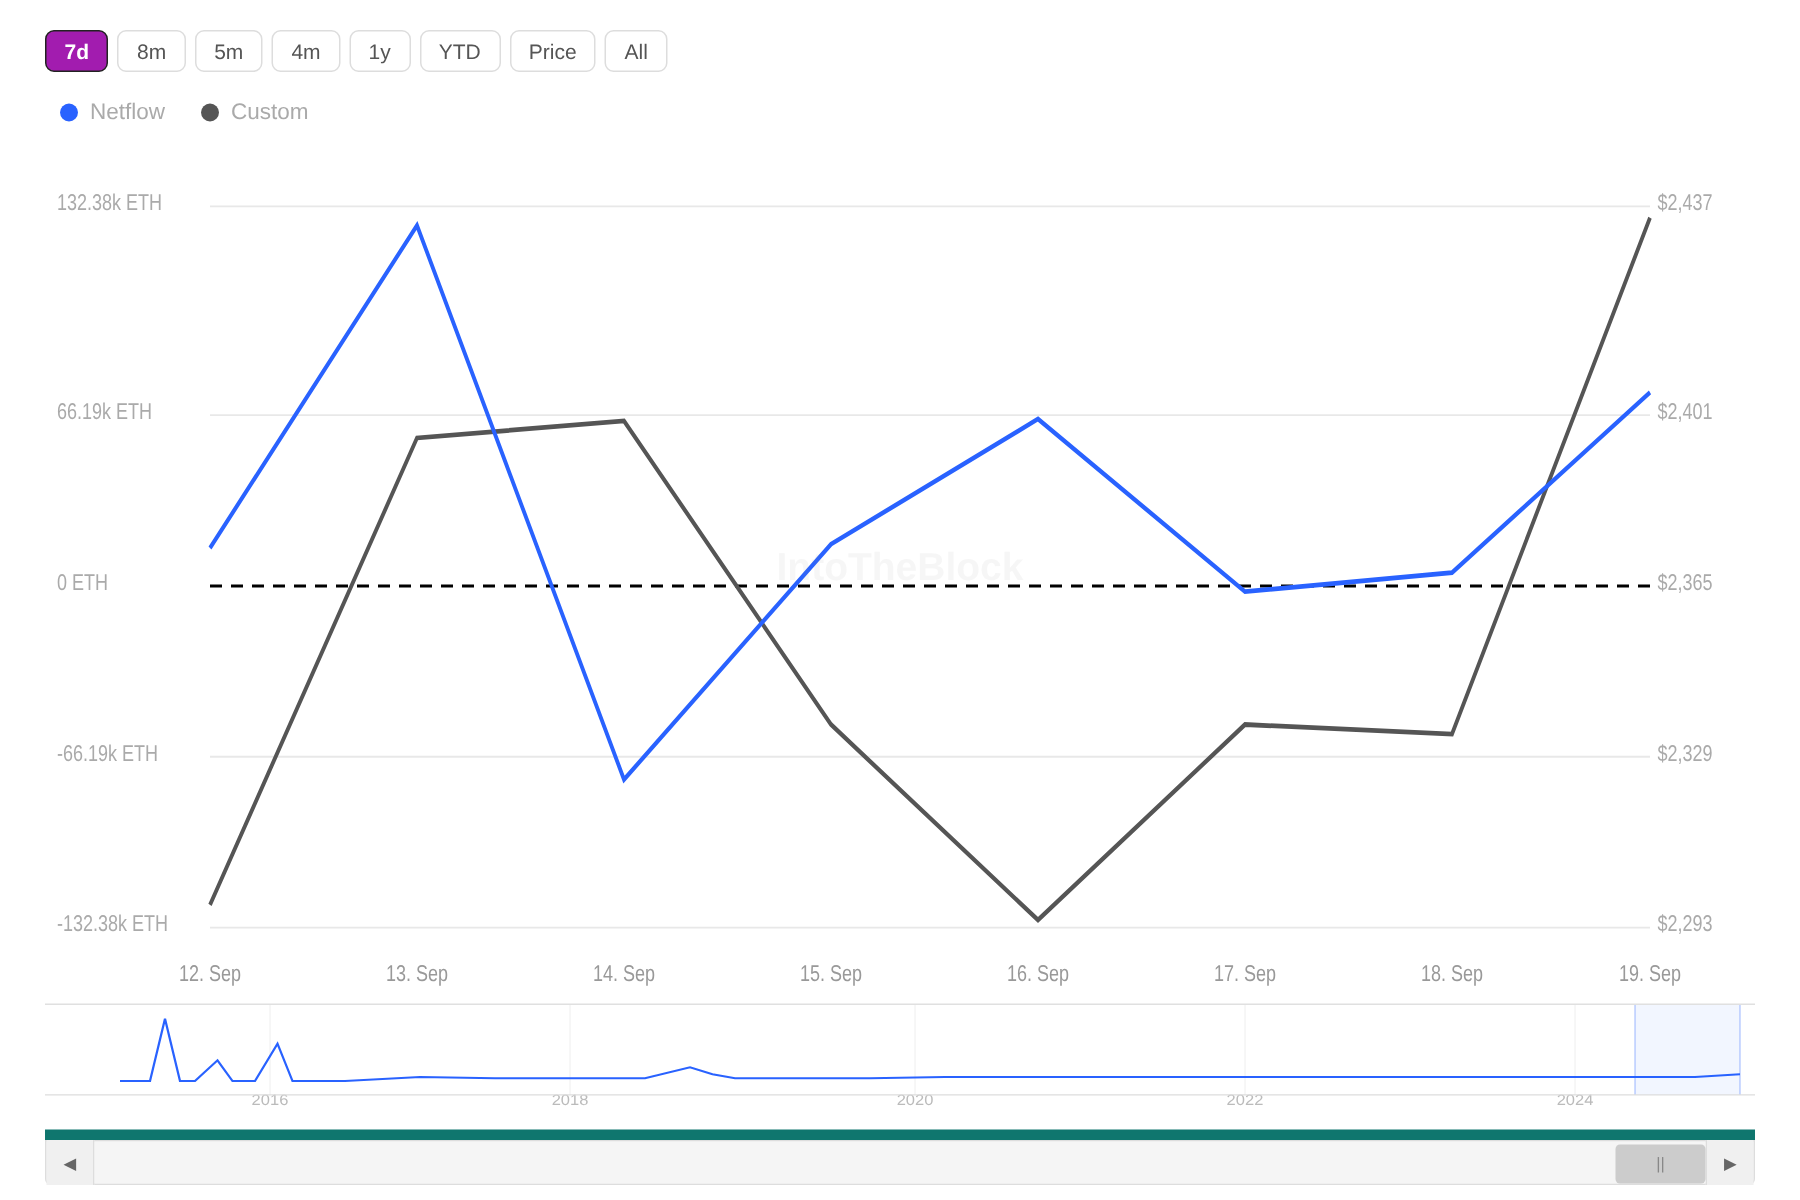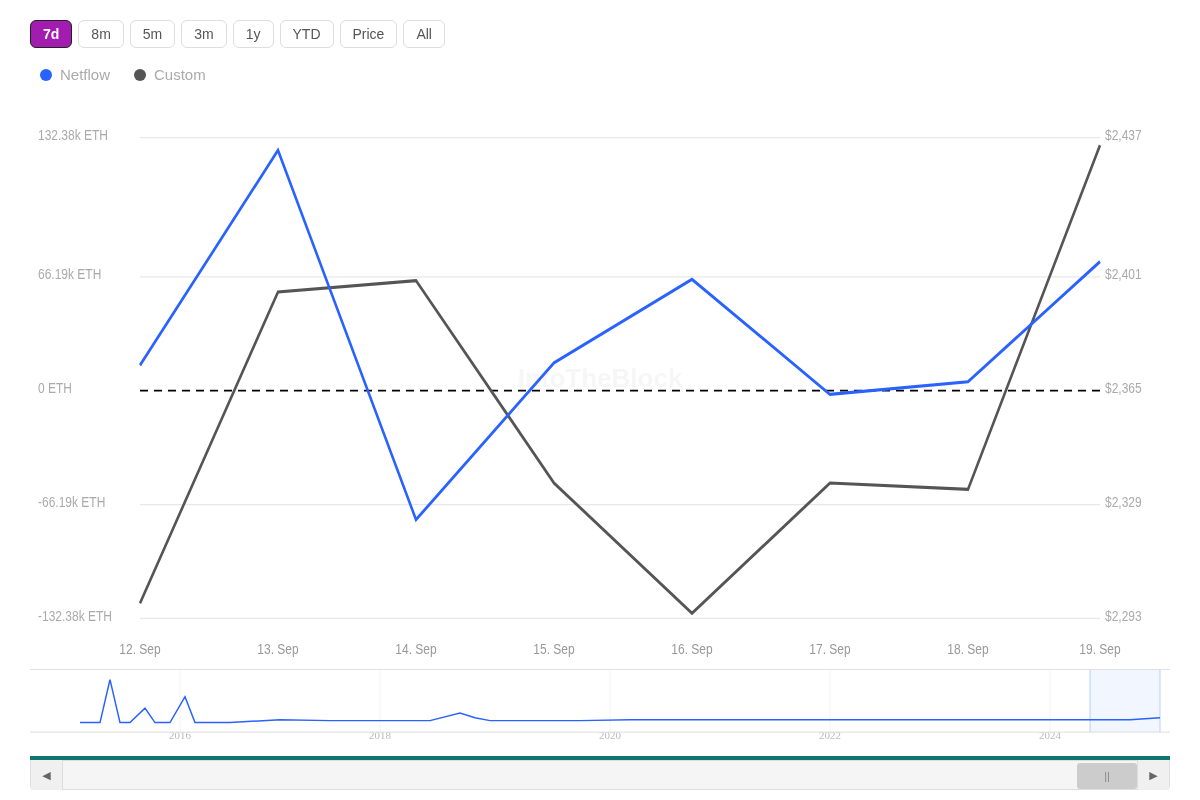--- a/index.html
+++ b/index.html
@@ -88,22 +88,21 @@
 
     svg.main-chart {
       width: 100%;
       height: 100%;
     }
 
     
     .mini-chart-area {
       height: 90px;
       position: relative;
-      border-bottom: 4px solid #0f766e;
-      font-family: Liberation Serif, serif;
+      border-bottom: 7px solid #0f766e;
     }
 
     svg.mini-chart {
       width: 100%;
       height: 100%;
     }
 
     
     .scrollbar-area {
       height: 30px;
@@ -174,21 +173,21 @@
   </style>
 </head>
 <body>
 
 <div class="container">
 
   <div class="time-range">
     <button class="time-btn active">7d</button>
     <button class="time-btn">8m</button>
     <button class="time-btn">5m</button>
-    <button class="time-btn">3m</button>
+    <button class="time-btn">4m</button>
     <button class="time-btn">1y</button>
     <button class="time-btn">YTD</button>
     <button class="time-btn">Price</button>
     <button class="time-btn">All</button>
   </div>
 
   <div class="legend">
     <div class="legend-item">
       <div class="legend-dot blue"></div>
       <span>Netflow</span>

